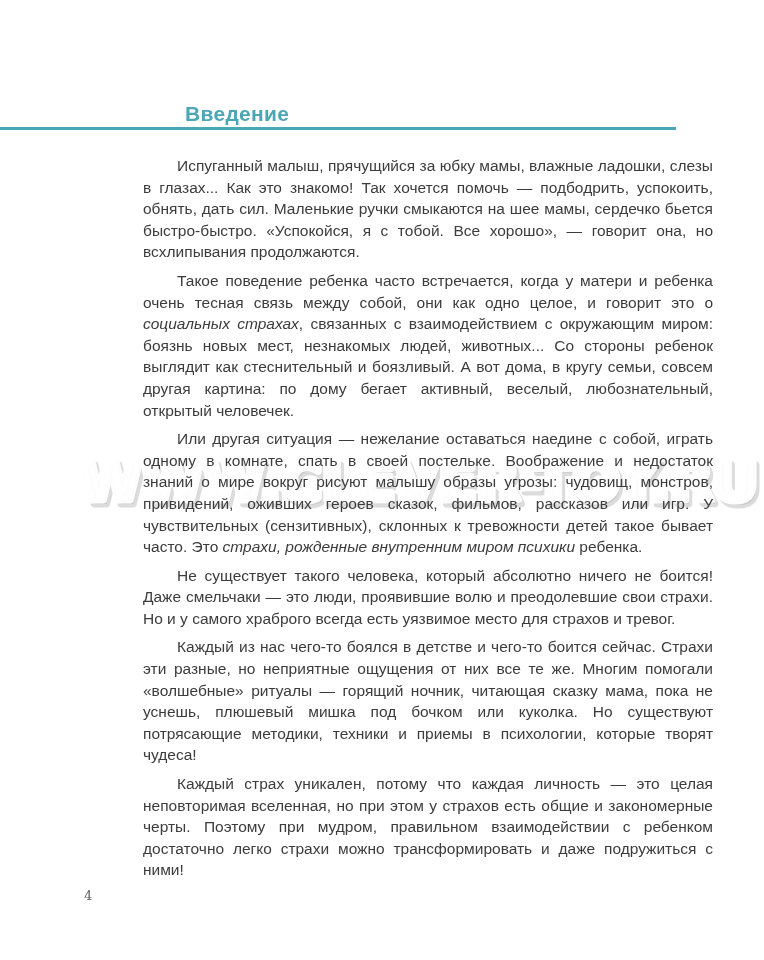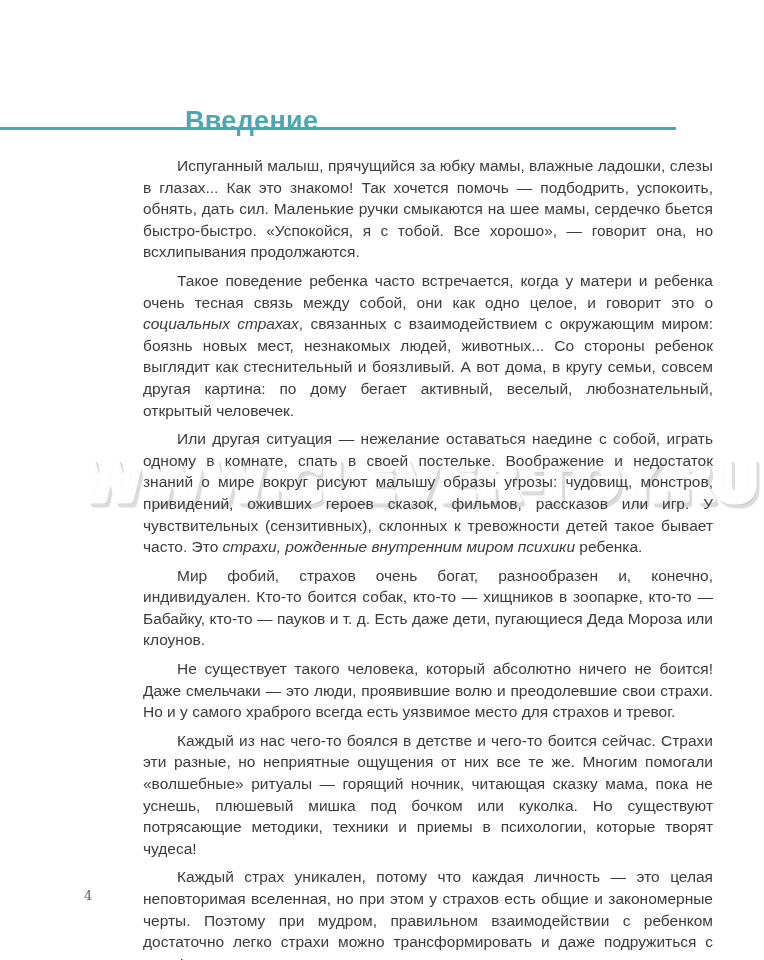--- a/index.html
+++ b/index.html
@@ -12,21 +12,21 @@
     width: 764px;
     height: 960px;
     background: #ffffff;
     overflow: hidden;
     font-family: "Liberation Sans", sans-serif;
   }
   .page-title {
     position: absolute;
     left: 185px;
     top: 88px;
-    font-size: 27px;
+    font-size: 21px;
     font-weight: bold;
     letter-spacing: 0.3px;
     color: #4BA7B4;
     z-index: 3;
   }
   .title-divider {
     position: absolute;
     left: 0;
     top: 127px;
     width: 676px;
@@ -85,21 +85,20 @@
         <text x="5" y="64" textLength="678" lengthAdjust="spacingAndGlyphs" fill="#a8a8a8" fill-opacity="0.40" stroke="#a8a8a8" stroke-opacity="0.40" stroke-width="7" stroke-linejoin="round" paint-order="stroke">WWW.CLEVER-TOY.RU</text>
         <text x="2" y="60" textLength="678" lengthAdjust="spacingAndGlyphs" fill="#ffffff" fill-opacity="0.96" stroke="#ffffff" stroke-opacity="0.96" stroke-width="7" stroke-linejoin="round" paint-order="stroke">WWW.CLEVER-TOY.RU</text>
       </g>
     </svg>
   </div>
 
   <div class="body-text">
       <p class="para"><span>Испуганный малыш, прячущийся за юбку мамы, влажные ладошки, слезы в глазах... Как это знакомо! Так хочется помочь — подбодрить, успокоить, обнять, дать сил. Маленькие ручки смыкаются на шее мамы, сердечко бьется быстро-быстро. «Успокойся, я с тобой. Все хорошо», — говорит она, но всхлипывания продолжаются.</span></p>
       <p class="para"><span>Такое поведение ребенка часто встречается, когда у матери и ребенка очень тесная связь между собой, они как одно целое, и говорит это о </span><em>социальных страхах</em><span>, связанных с взаимодействием с окружающим миром: боязнь новых мест, незнакомых людей, животных... Со стороны ребенок выглядит как стеснительный и боязливый. А вот дома, в кругу семьи, совсем другая картина: по дому бегает активный, веселый, любознательный, открытый человечек.</span></p>
       <p class="para"><span>Или другая ситуация — нежелание оставаться наедине с собой, играть одному в комнате, спать в своей постельке. Воображение и недостаток знаний о мире вокруг рисуют малышу образы угрозы: чудовищ, монстров, привидений, оживших героев сказок, фильмов, рассказов или игр. У чувствительных (сензитивных), склонных к тревожности детей такое бывает часто. Это </span><em>страхи, рожденные внутренним миром психики</em><span> ребенка.</span></p>
-      <p class="para"><span>Мир фобий, страхов очень богат, разнообразен и, конечно, индивидуален. Кто-то боится собак, кто-то — хищников в зоопарке, кто-то — Бабайку, кто-то — пауков и т. д. Есть даже дети, пугающиеся Деда Мороза или клоунов.</span></p>
       <p class="para"><span>Не существует такого человека, который абсолютно ничего не боится! Даже смельчаки — это люди, проявившие волю и преодолевшие свои страхи. Но и у самого храброго всегда есть уязвимое место для страхов и тревог.</span></p>
       <p class="para"><span>Каждый из нас чего-то боялся в детстве и чего-то боится сейчас. Страхи эти разные, но неприятные ощущения от них все те же. Многим помогали «волшебные» ритуалы — горящий ночник, читающая сказку мама, пока не уснешь, плюшевый мишка под бочком или куколка. Но существуют потрясающие методики, техники и приемы в психологии, которые творят чудеса!</span></p>
       <p class="para"><span>Каждый страх уникален, потому что каждая личность — это целая неповторимая вселенная, но при этом у страхов есть общие и закономерные черты. Поэтому при мудром, правильном взаимодействии с ребенком достаточно легко страхи можно трансформировать и даже подружиться с ними!</span></p>
     </div>
 
   <div class="page-number">4</div>
 
 </div>
 
 </body></html>

